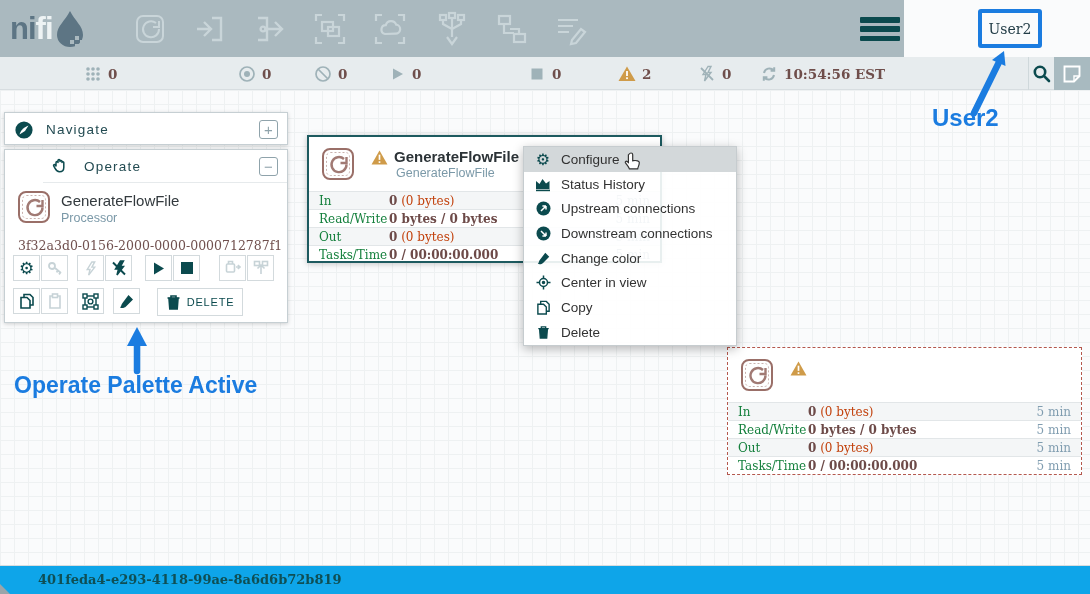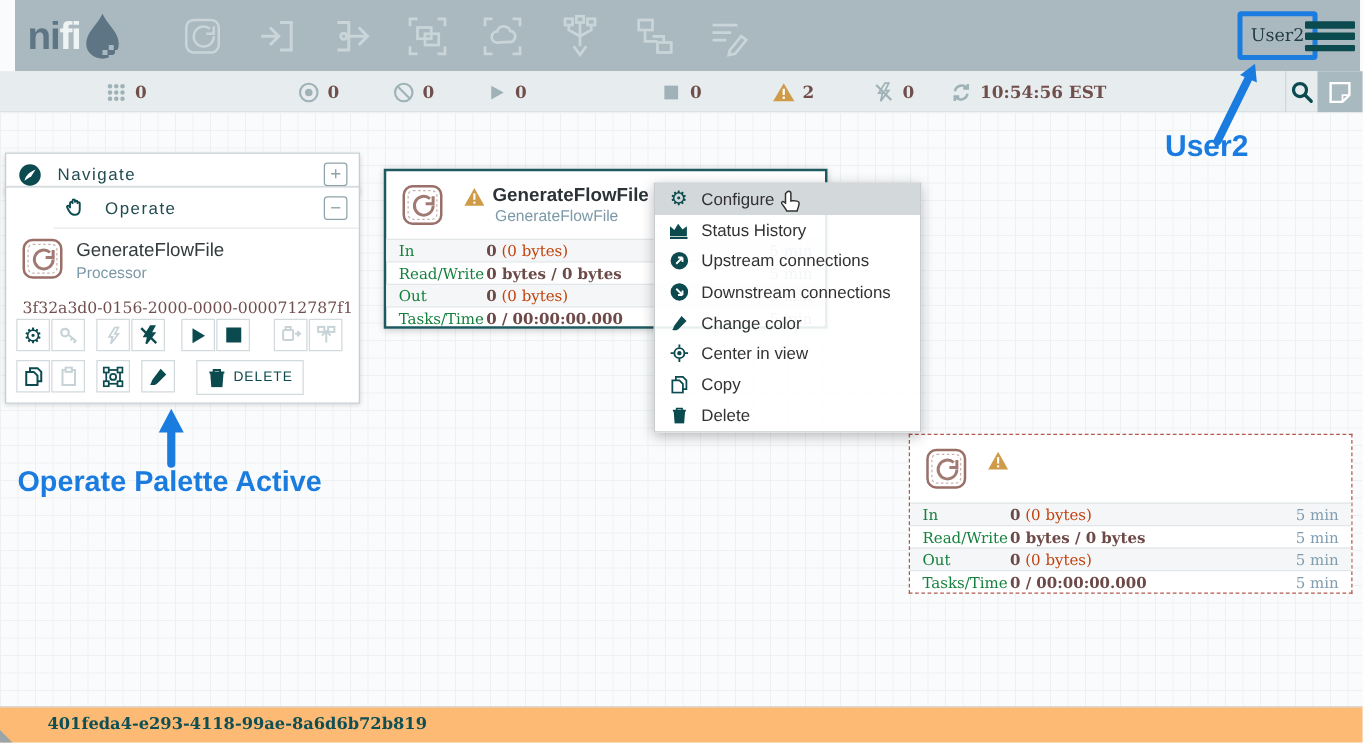--- a/index.html
+++ b/index.html
@@ -1,21 +1,21 @@
 <!DOCTYPE html>
 <html><head>
 <meta charset="utf-8">
 <style>
   * { margin:0; padding:0; box-sizing:border-box; }
   html,body { width:1090px; height:594px; }
   body { font-family:"Liberation Sans", sans-serif; background:#fafbfc; overflow:hidden; }
   .app { position:relative; width:1090px; height:594px; background:#fafbfc; }
 
   
-  .topbar { position:absolute; left:12px; top:0; width:1076px; height:57px; background:#aab9bf; }
+  .topbar { position:absolute; left:0; top:0; width:904px; height:57px; background:#aab9bf; }
   .logo { position:absolute; left:10px; top:8px; height:42px; display:flex; align-items:center; }
   .logo .ni { font-weight:bold; font-size:31px; color:#5d7584; letter-spacing:-1px; }
   .logo .fi { font-weight:bold; font-size:31px; color:#eef3f4; letter-spacing:-1px; }
   .tb-ic { position:absolute; top:11px; width:36px; height:36px; color:#c9d5d9; }
   .user2-highlight { position:absolute; left:978px; top:9px; width:64px; height:39px; border:4px solid #1b7ce0; border-radius:3px; display:flex; align-items:center; justify-content:center; }
   .user2-btn { width:100%; height:100%; display:flex; align-items:center; justify-content:center;
     font-family:"DejaVu Serif", serif; font-size:14px; color:#223c46; background:transparent; border:none; cursor:pointer; }
   .hamburger { position:absolute; right:4px; top:17px; width:40px; height:24px; display:flex; flex-direction:column; justify-content:space-between; cursor:pointer; }
   .hamburger div { height:5.5px; background:#0b4a4e; border-radius:1px; }
 
@@ -27,21 +27,21 @@
   .search-sec { position:absolute; left:1028px; top:0; width:26px; height:33px; border-left:1px solid #cfd8db; display:flex; align-items:center; justify-content:center; cursor:pointer; }
   .note-sec { position:absolute; left:1054px; top:0; width:36px; height:33px; background:#a8bac0; display:flex; align-items:center; justify-content:center; cursor:pointer; }
 
   
   .canvas { position:absolute; left:0; top:90px; width:1090px; height:475px; background:#fafbfc;
     background-image:linear-gradient(#eef1f2 1px, transparent 1px), linear-gradient(90deg,#eef1f2 1px, transparent 1px);
     background-size:14px 14px; }
 
   
   .card { position:absolute; left:4px; width:284px; background:#fff; border:1px solid #c6cfd3; box-shadow:0 1px 4px rgba(0,0,0,.18); }
-  .nav-card { top:32px; height:33px; }
+  .nav-card { top:22px; height:33px; }
   .op-card { top:59px; height:174px;padding-left:38px; }
   .p-head { height:33px; display:flex; align-items:center; padding:0 9px; }
   .p-title { font-size:13.5px; letter-spacing:1.2px; color:#234b52; margin-left:12px; flex:1; }
   .expander { width:19px; height:19px; background:#fff; border:1.5px solid #8fa3ab; border-radius:3px; color:#8fa3ab;
     font-size:15px; line-height:15px; text-align:center; cursor:pointer; padding:0; }
   .expander.plus::before { content:"+"; }
   .expander.minus::before { content:"\2212"; }
   .comp-row { position:absolute; left:12px; top:40px; display:flex; gap:10px; }
   .comp-name { font-size:15px; color:#333a3e; margin-top:2px; }
   .comp-type { font-size:12.5px; color:#7b99a8; margin-top:2px; }
@@ -79,21 +79,21 @@
   .menu-item { position:relative; height:24.7px; display:flex; align-items:center; padding-left:11px; gap:10px; font-size:13.5px; color:#323232; cursor:pointer; }
   .menu-item.active { background:#d3d8da; }
   .mi-ic { width:16px; height:16px; color:#0b4a4e; display:flex; align-items:center; justify-content:center; }
   .cursor-hand { position:absolute; left:98px; top:4px; width:24px; height:24px; }
 
   
   .ann { position:absolute; color:#1b7ce0; font-weight:bold; z-index:20; pointer-events:none; }
   .ann-svg { position:absolute; z-index:20; pointer-events:none; }
 
   
-  .footer { position:absolute; left:0; top:565px; width:1090px; height:29px; background:#fdba74; border-top:1px solid #d8dcde; }
+  .footer { position:absolute; left:0; top:565px; width:1090px; height:29px; background:#0ea5e9; border-top:1px solid #d8dcde; }
   .footer span { position:absolute; left:38px; top:6px; font-family:"DejaVu Serif", serif; font-weight:bold; font-size:13px; color:#0f4f54; }
   .corner { position:absolute; left:0; top:584px; width:0; height:0; border-left:10px solid #9aa5aa; border-top:10px solid transparent; z-index:2; }
 
   svg { display:block; }
 </style>
 </head>
 <body>
 
 <div class="app">
 

